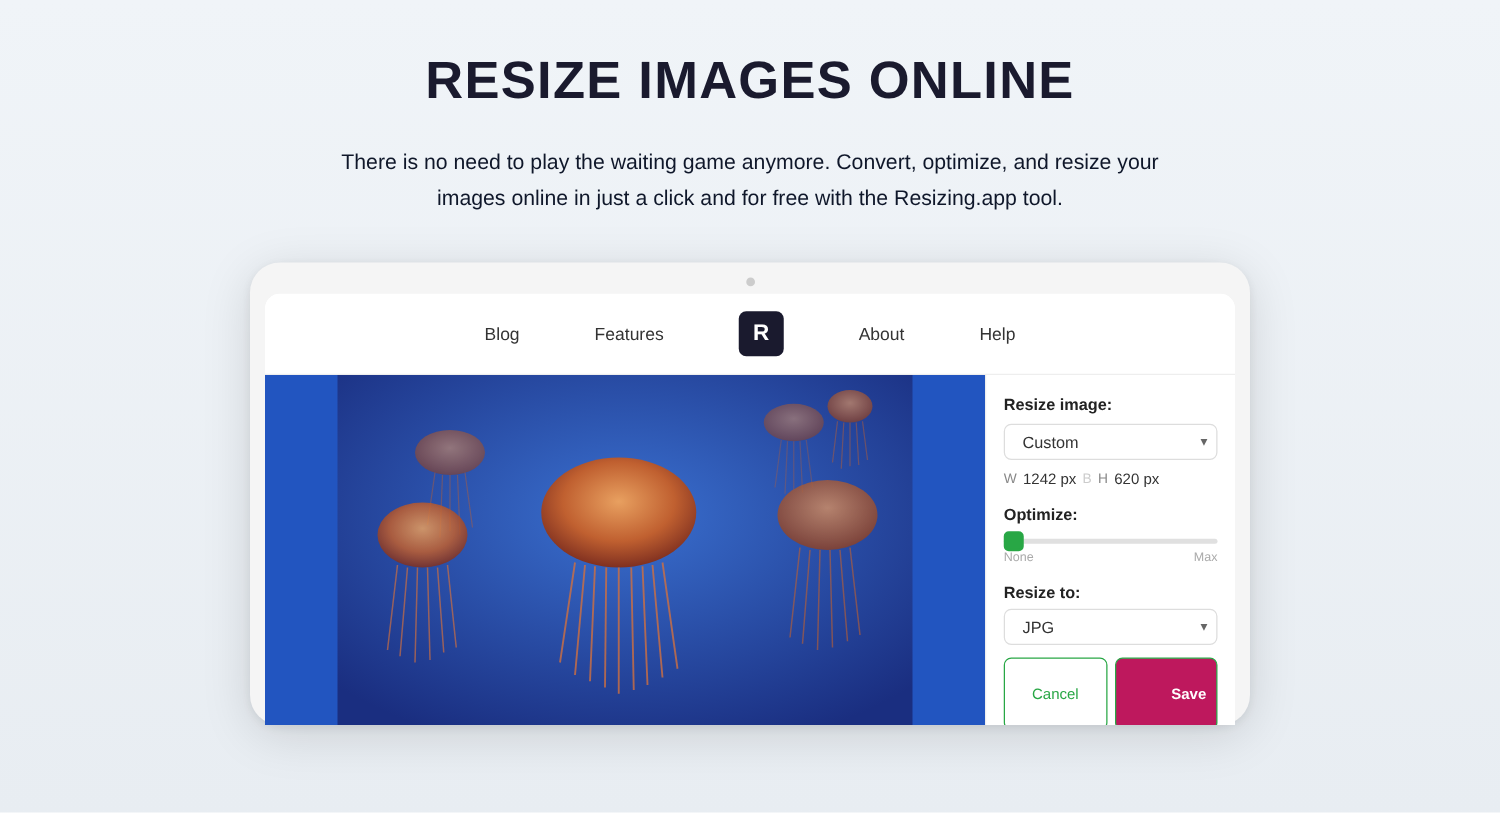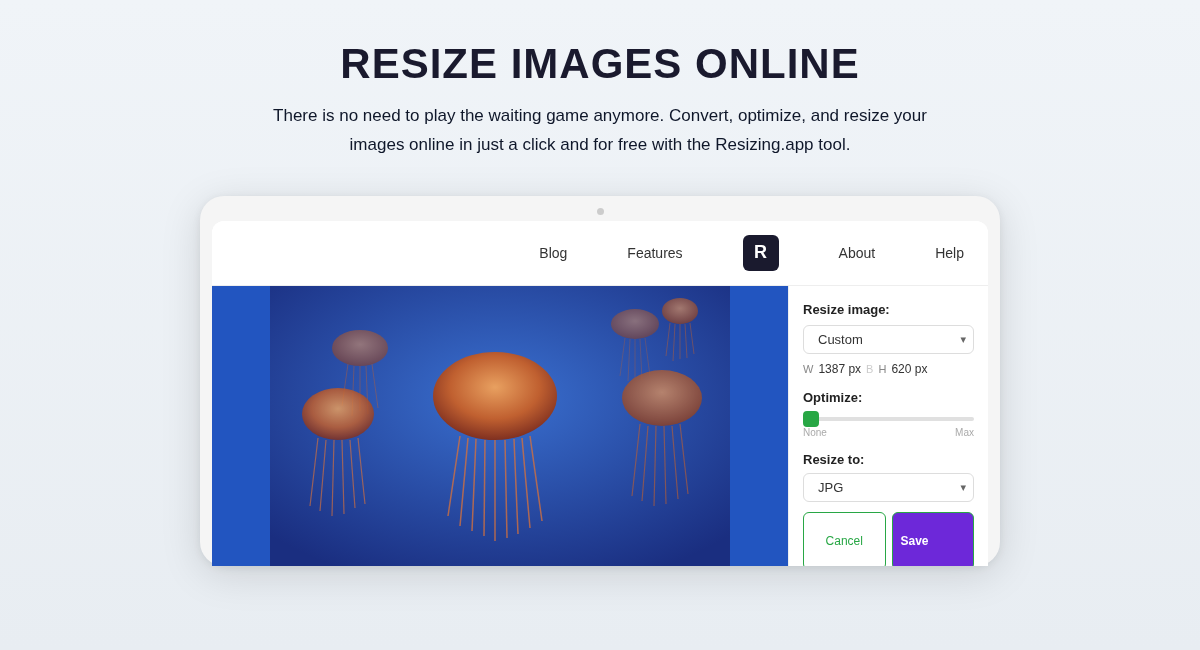--- a/index.html
+++ b/index.html
@@ -13,21 +13,21 @@
       align-items: center;
       padding: 40px 20px 20px;
     }
 
     .hero-title {
       font-size: 42px;
       font-weight: 900;
       color: #1a1a2e;
       text-align: center;
       letter-spacing: 1px;
-      margin-bottom: 14px;
+      margin-bottom: 28px;
     }
 
     .hero-subtitle {
       font-size: 17px;
       color: #0f172a;
       text-align: center;
       max-width: 700px;
       line-height: 1.7;
       margin-bottom: 36px;
     }
@@ -58,21 +58,21 @@
     .device-screen {
       background: #fff;
       border-radius: 12px 12px 0 0;
       overflow: hidden;
     }
 
     
     .navbar {
       display: flex;
       align-items: center;
-      justify-content: flex-end;
+      justify-content: center;
       gap: 60px;
       padding: 14px 24px;
       border-bottom: 1px solid #eee;
       background: #fff;
     }
 
     .nav-link {
       font-size: 14px;
       color: #333;
       text-decoration: none;
@@ -253,26 +253,26 @@
       font-weight: 500;
       cursor: pointer;
       text-align: center;
     }
 
     .btn-save {
       flex: 1;
       padding: 21px 8px;
       border: 1px solid #28a745;
       border-radius: 6px;
-      background: #6d28d9;
+      background: #be185d;
       color: #fff;
       font-size: 12px;
       font-weight: 600;
       cursor: pointer;
-      text-align: left;
+      text-align: right;
     }
 
     
     .jelly-svg {
       position: absolute;
       inset: 0;
       width: 100%;
       height: 100%;
     }
   </style>
@@ -398,21 +398,21 @@
 
           <div class="select-wrapper">
             <select class="panel-select">
               <option>Custom</option>
             </select>
             <span class="select-arrow">▾</span>
           </div>
 
           <div class="dimensions-row">
             <span class="dim-label">W</span>
-            <span class="dim-value">1387 px</span>
+            <span class="dim-value">1242 px</span>
             <span class="dim-separator">B</span>
             <span class="dim-label">H</span>
             <span class="dim-value">620 px</span>
           </div>
         </div>
 
         <div class="optimize-section">
           <span class="panel-label">Optimize:</span>
           <div class="optimize-slider-box">
             <div class="slider-track">

